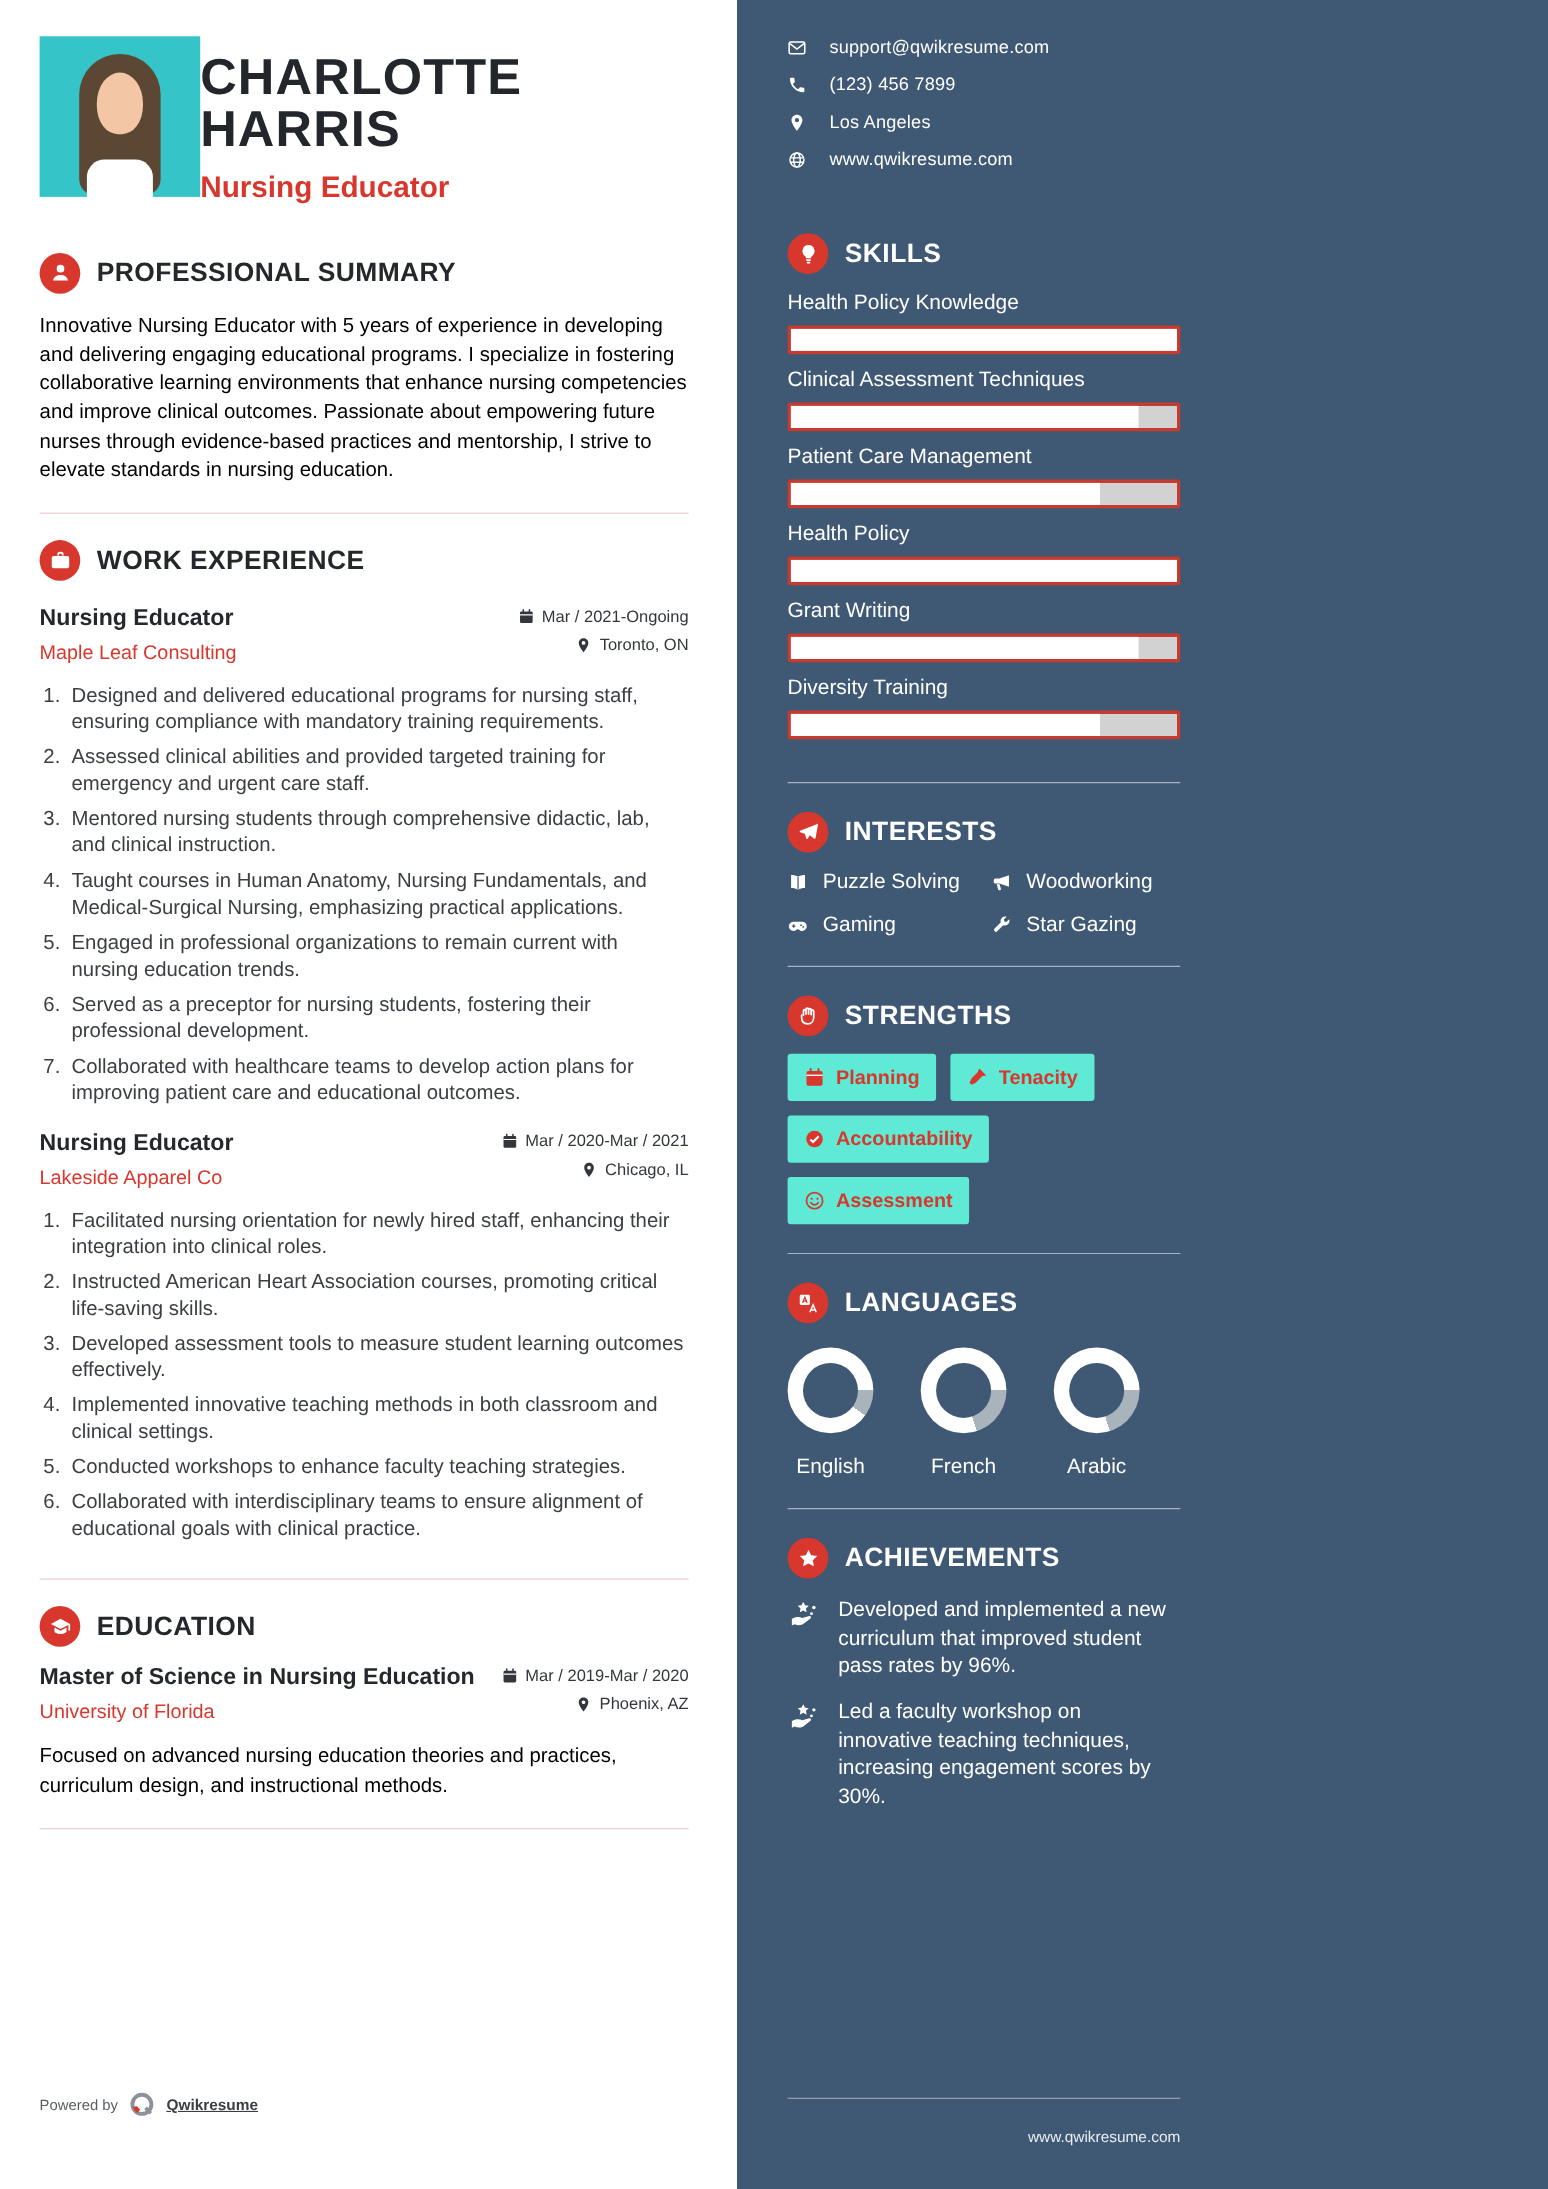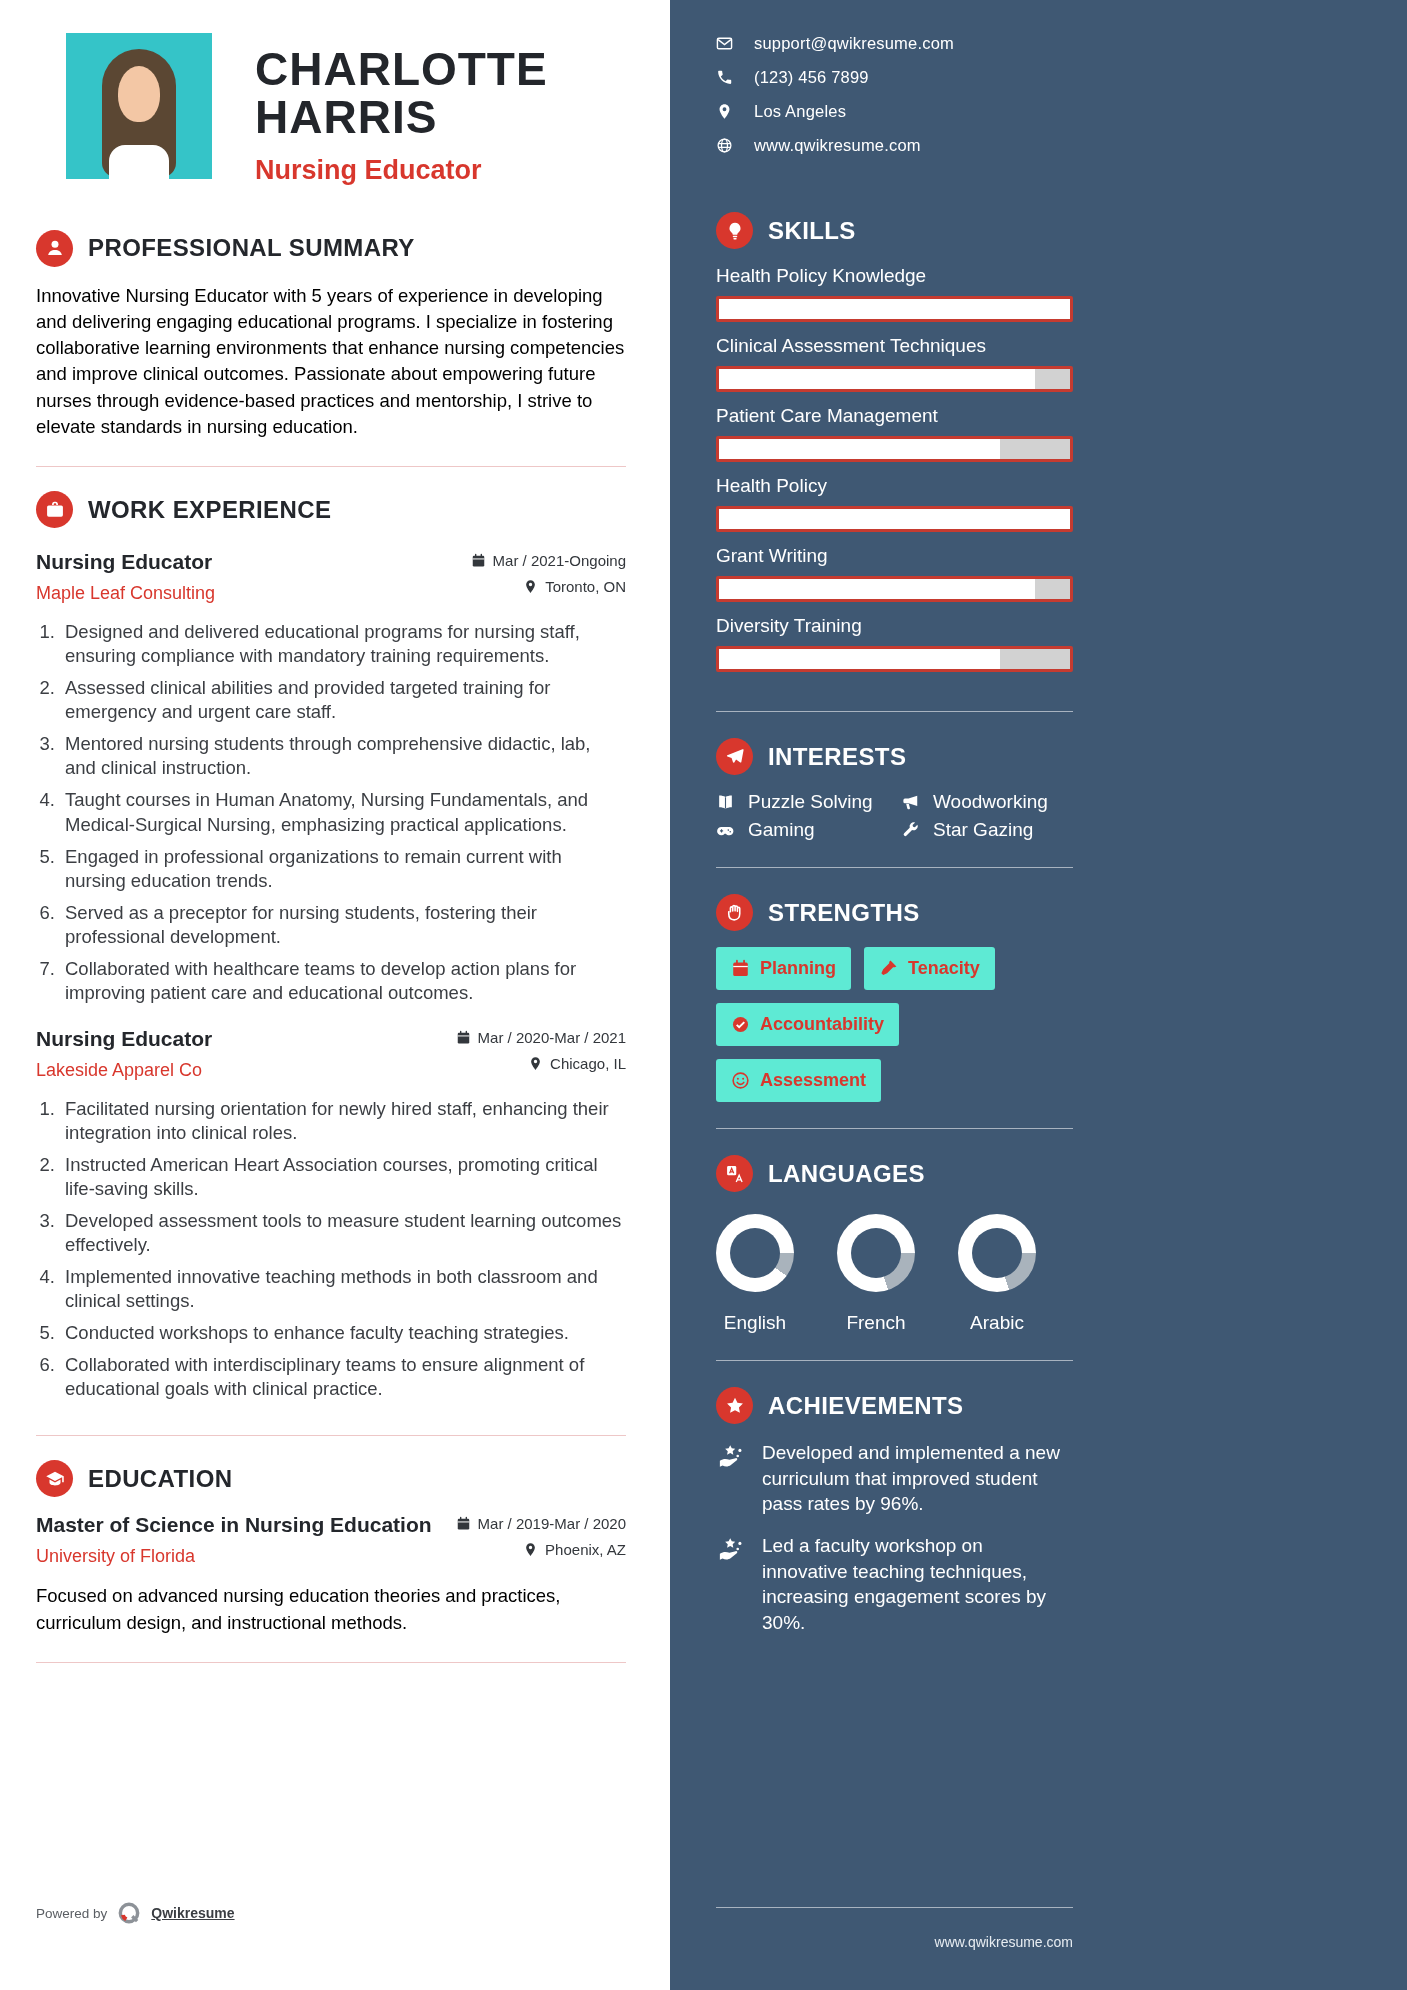--- a/index.html
+++ b/index.html
@@ -17,21 +17,21 @@
   }
   .page { display: flex; width: 1407px; height: 1990px; overflow: hidden; }
 
   
   .left {
     width: 670px; height: 100%;
     padding: 33px 44px 64px 36px;
     display: flex; flex-direction: column;
     background: #fff;
   }
-  .header { display: flex; gap: 43px; align-items: flex-start; margin-left: 30px; }
+  .header { display: flex; align-items: flex-start; }
   .photo { width: 146px; height: 146px; background: var(--photo-bg); position: relative; overflow: hidden; flex: 0 0 146px; }
   .ph-hair  { position: absolute; left: 36px; top: 16px; width: 74px; height: 128px; background: #5b4733; border-radius: 37px 37px 14px 14px; }
   .ph-shirt { position: absolute; left: 43px; top: 112px; width: 60px; height: 36px; background: #fff; border-radius: 16px 16px 0 0; }
   .ph-face  { position: absolute; left: 52px; top: 33px; width: 42px; height: 56px; background: #f3c7a5; border-radius: 50% 50% 46% 46%; }
   .name-block { padding-top: 12px; }
   h1 { font-size: 46px; line-height: 1.05; letter-spacing: 1px; color: #23262b; width: 330px; font-weight: bold; }
   .job-title-main { margin-top: 13px; font-size: 27px; font-weight: bold; color: var(--accent); }
 
   .sec-head { display: flex; align-items: center; gap: 15px; margin-bottom: 16px; }
   .sec-icon { width: 37px; height: 37px; border-radius: 50%; background: var(--accent); color: #fff;
@@ -73,21 +73,21 @@
   .c-icon { width: 17px; height: 17px; color: #fff; display: inline-flex; flex: 0 0 17px; }
   .c-text { font-size: 16.5px; letter-spacing: .2px; }
 
   hr.light { border: 0; border-top: 1px solid rgba(255,255,255,.55); margin: 26px 0; width: 100%; }
 
   .skill { margin-bottom: 13px; }
   .skill-name { font-size: 19px; margin-bottom: 9px; }
   .skill-bar { height: 26px; border: 3px solid var(--bar-border); background: var(--bar-track); border-radius: 2px; }
   .skill-fill { height: 100%; background: #fff; }
 
-  .interests-grid { display: grid; grid-template-columns: 185px 1fr; row-gap: 6px; margin-top: 6px; }
+  .interests-grid { display: grid; grid-template-columns: 185px 1fr; row-gap: 17px; margin-top: 6px; }
   .interest { display: flex; align-items: center; gap: 13px; font-size: 19px; }
   .i-icon { width: 19px; height: 19px; color: #fff; display: inline-flex; flex: 0 0 19px; }
 
   .str-wrap { display: flex; flex-wrap: wrap; gap: 13px; margin-top: 8px; }
   .strength { display: inline-flex; align-items: center; gap: 10px; background: #5eead4; color: var(--accent);
               font-size: 18px; font-weight: 600; padding: 11px 15px; border-radius: 3px; }
   .s-icon { width: 19px; height: 19px; display: inline-flex; }
 
   .langs { display: flex; gap: 43px; margin-top: 22px; }
   .lang { display: flex; flex-direction: column; align-items: center; gap: 20px; font-size: 19px; }

